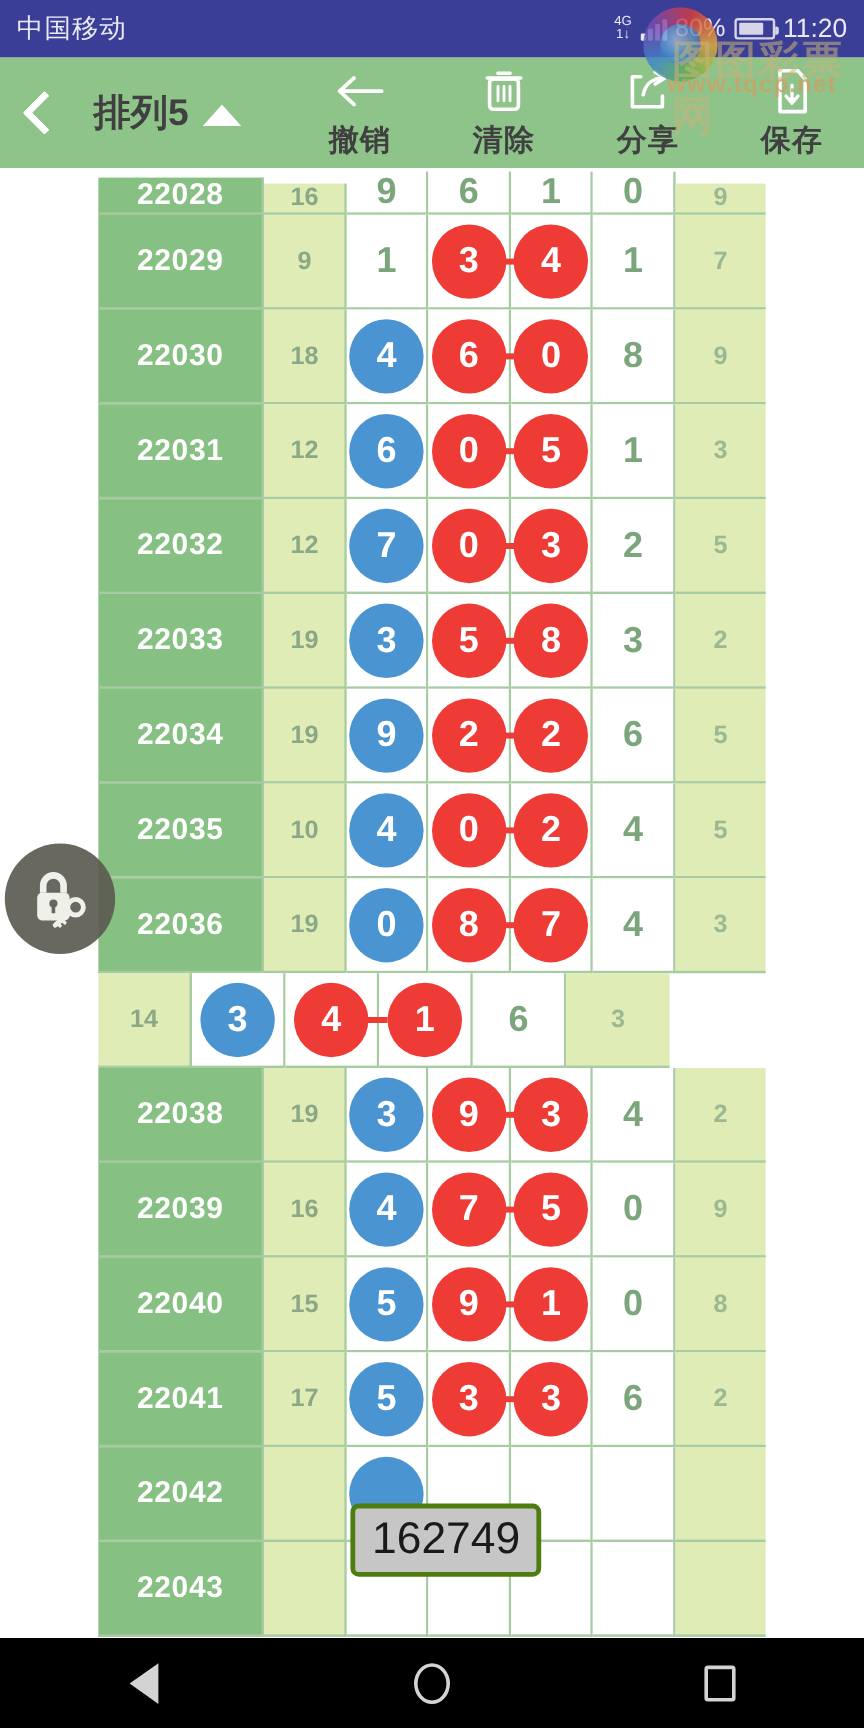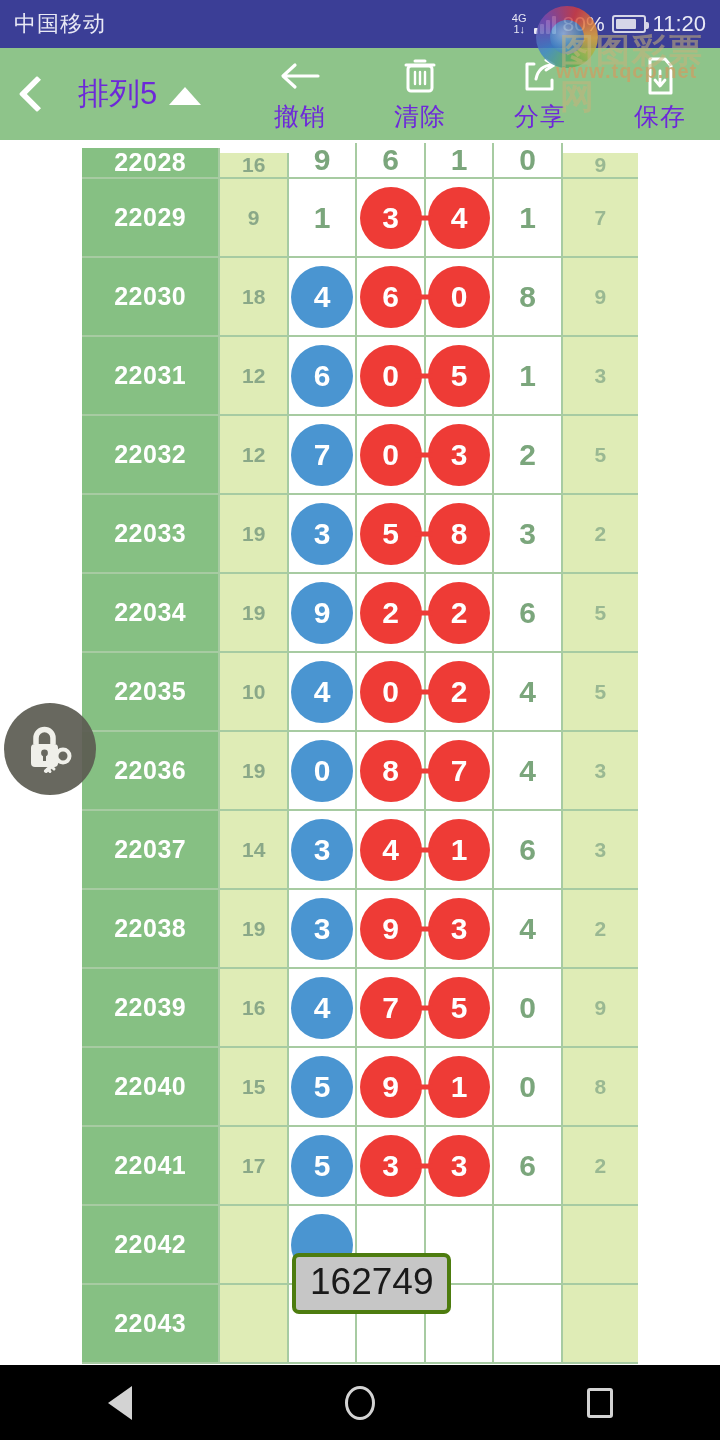--- a/index.html
+++ b/index.html
@@ -35,21 +35,21 @@
   .batt::after {
     content:""; position:absolute; right:-5px; top:5px; width:3px; height:7px;
     background:#d6d6e8; border-radius:0 2px 2px 0;
   }
   .batt i { display:block; height:100%; width:80%; background:#d6d6e8; border-radius:1px; }
   .sb-clock { font-size: 22px; }
 
   
   .toolbar {
     position: absolute; top: 48px; left: 0; width: 720px; height: 92px;
-    background: #8ec48a; display: flex; align-items: center; color: #6d28d9;
+    background: #8ec48a; display: flex; align-items: center; color: #404040; font-weight: bold;
   }
   .tb-back {
     width: 74px; height: 92px; display:flex; align-items:center; justify-content:center;
   }
   .chev { width: 26px; height: 26px; border-left: 6px solid #fff; border-bottom: 6px solid #fff;
           transform: rotate(45deg); border-radius: 2px; }
   .tb-title { display:flex; align-items:center; gap:12px; font-size: 31px; margin-left: 4px; }
   .tri-up { width:0;height:0;border-left:16px solid transparent;border-right:16px solid transparent;
             border-bottom:18px solid #fff; margin-top:3px; }
   .tb-actions { display:flex; margin-left: auto; }
@@ -351,21 +351,20 @@
             <div class="ball red">8</div>
             <span class="dash"></span>
           </div>
           <div class="cell c-d">
             <div class="ball red">7</div>
           </div>
           <div class="cell c-d">4</div>
           <div class="cell c-tail">3</div>
         </div>
         <div class="row">
-          <div class="cell c-id">22037</div>
           <div class="cell c-sum">14</div>
           <div class="cell c-d">
             <div class="ball blue">3</div>
           </div>
           <div class="cell c-d linkL">
             <div class="ball red">4</div>
             <span class="dash"></span>
           </div>
           <div class="cell c-d">
             <div class="ball red">1</div>

